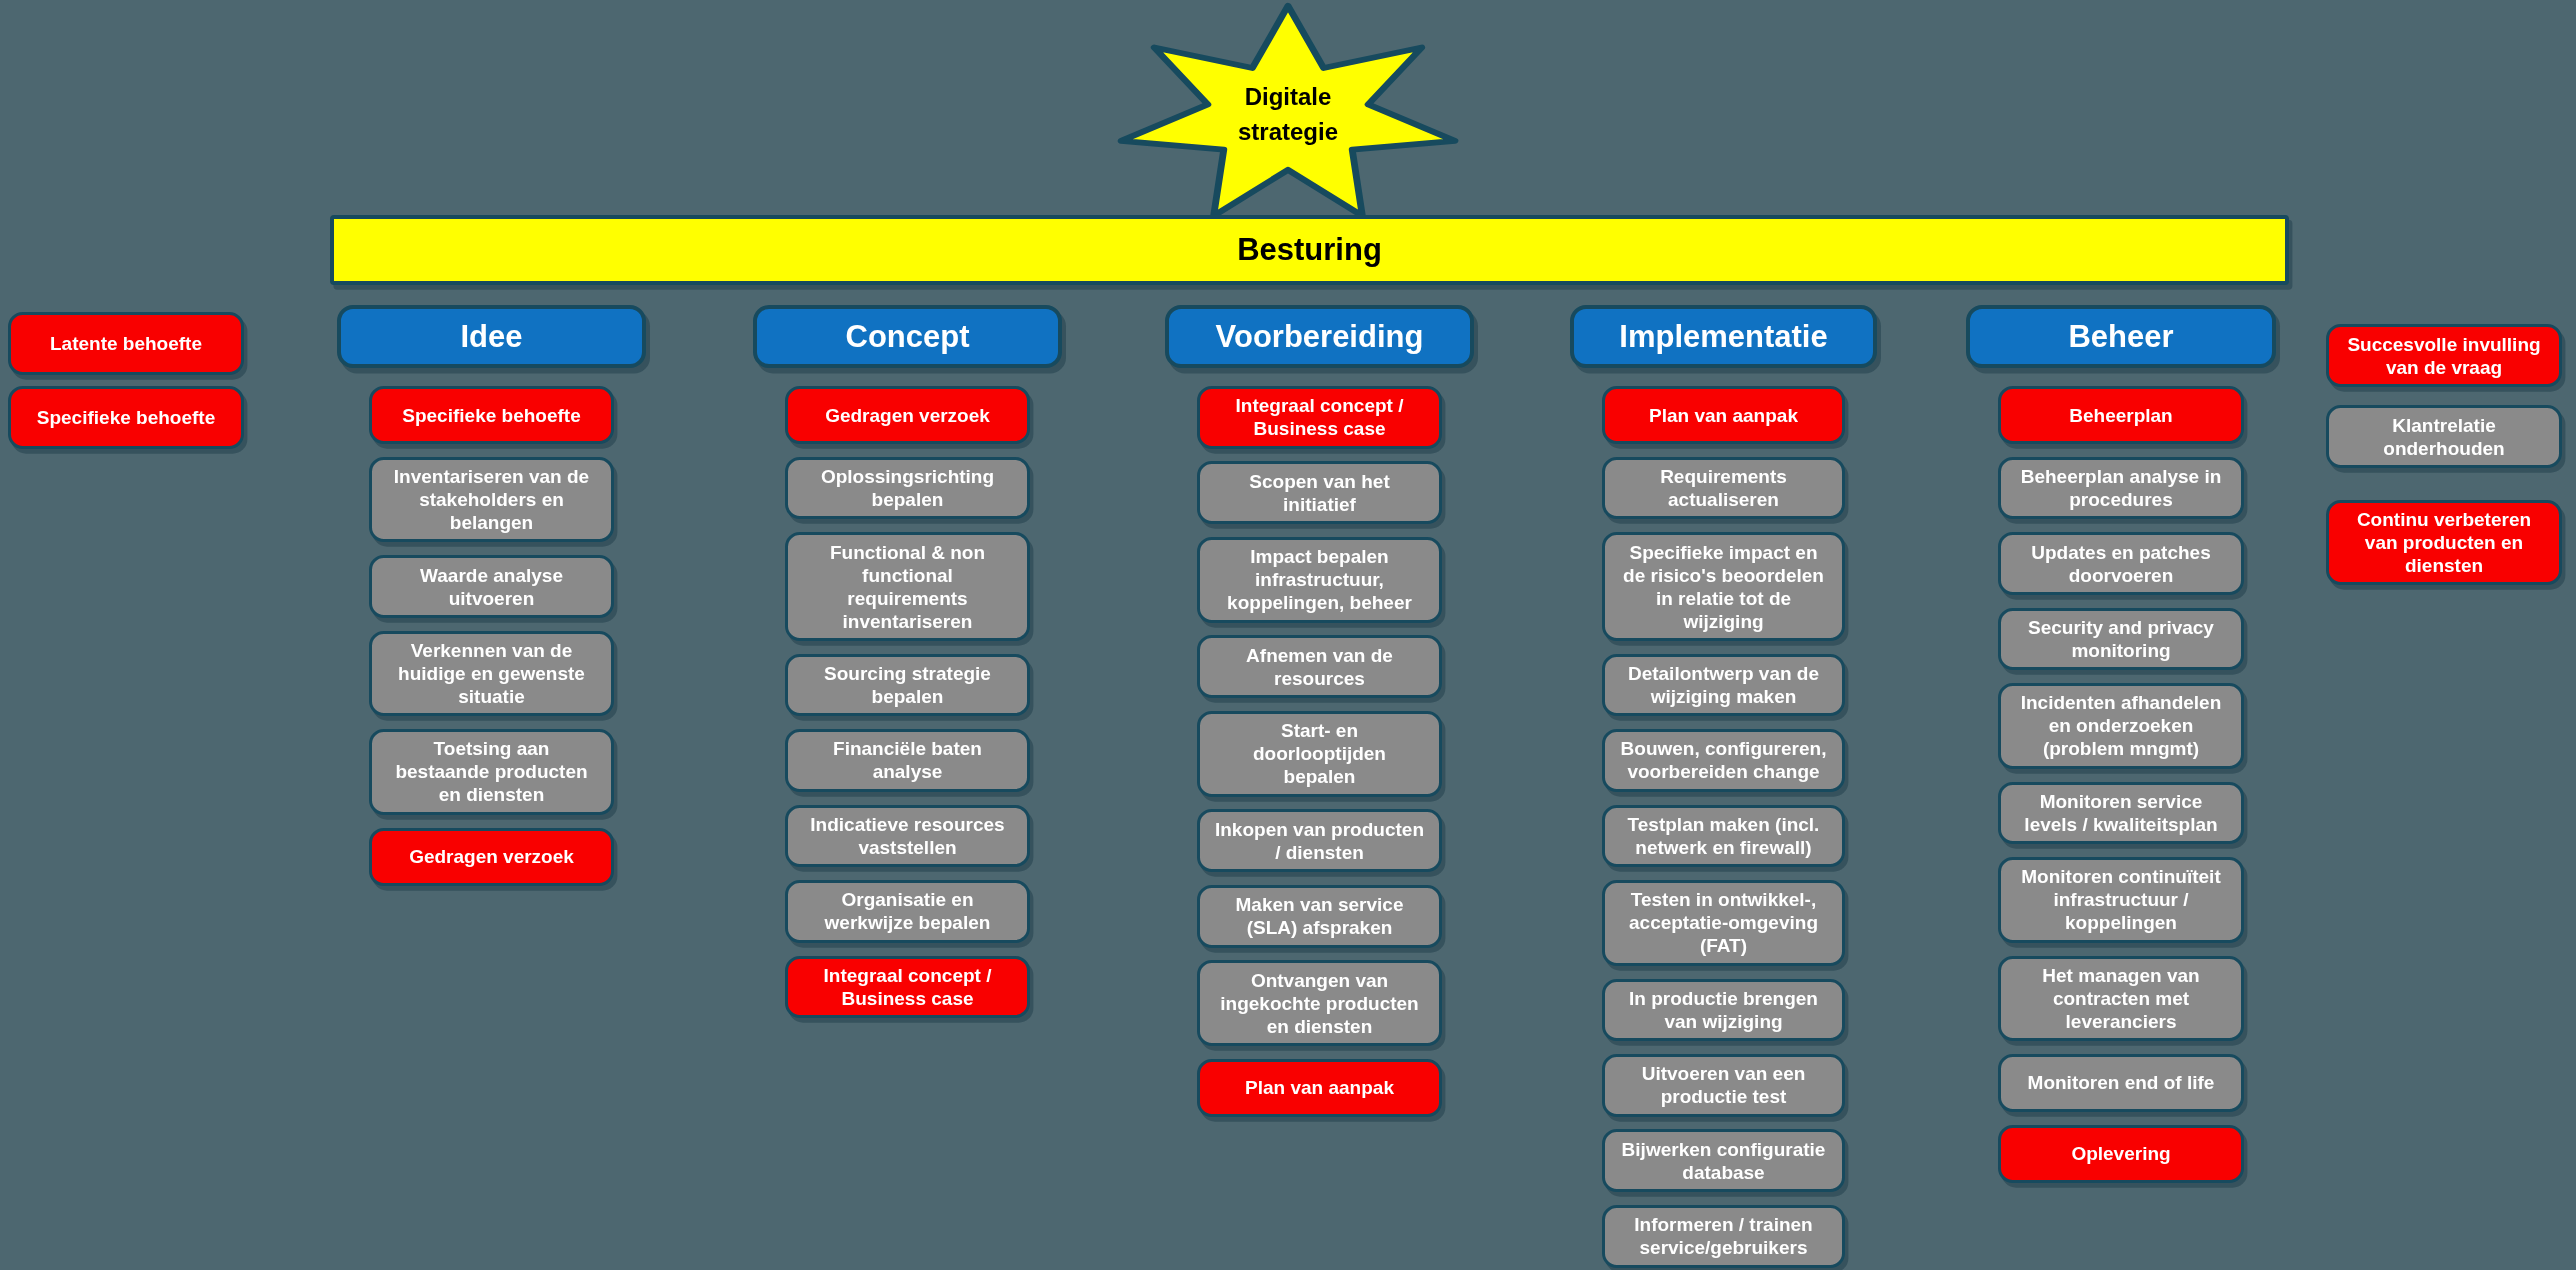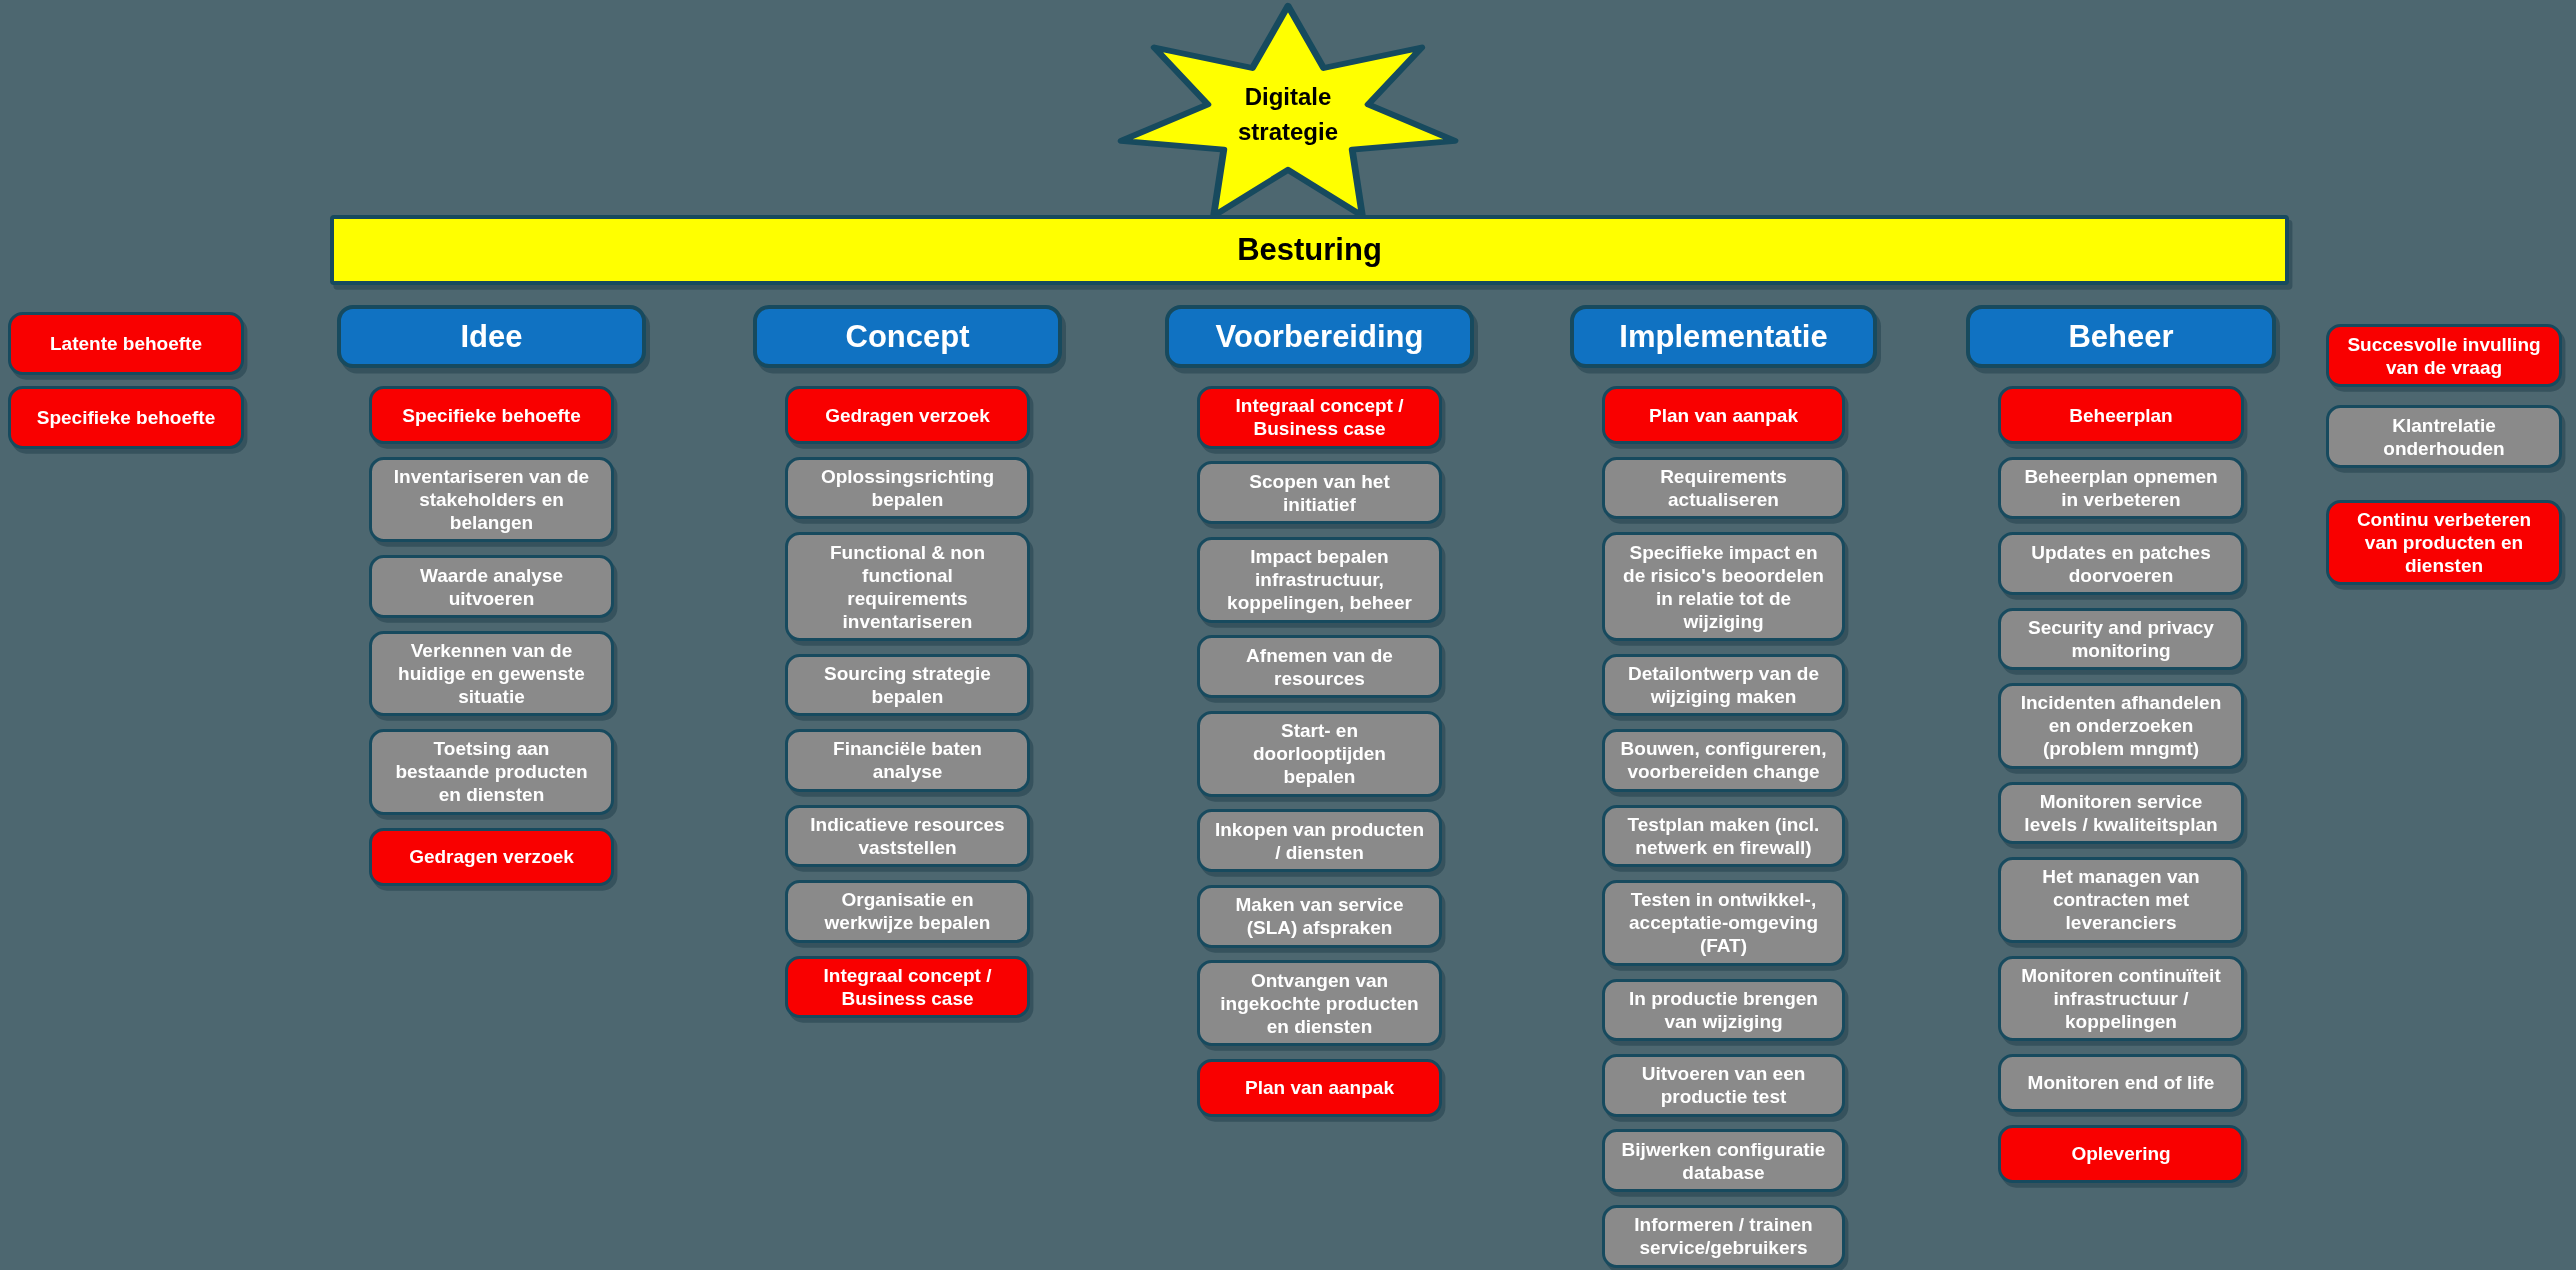--- a/index.html
+++ b/index.html
@@ -144,26 +144,26 @@
       <div class="box gray">Bijwerken configuratie database</div>
       <div class="box gray">Informeren / trainen service/gebruikers</div>
 
     </div>
   </div>
 
   <div class="col" style="left:1966px;width:310px;">
     <div class="col-header">Beheer</div>
     <div class="stack">
       <div class="box red">Beheerplan</div>
-      <div class="box gray">Beheerplan opnemen in verbeteren</div>
+      <div class="box gray">Beheerplan analyse in procedures</div>
       <div class="box gray">Updates en patches doorvoeren</div>
       <div class="box gray">Security and privacy monitoring</div>
       <div class="box gray">Incidenten afhandelen en onderzoeken (problem mngmt)</div>
       <div class="box gray">Monitoren service levels / kwaliteitsplan</div>
+      <div class="box gray">Monitoren continuïteit infrastructuur / koppelingen</div>
       <div class="box gray">Het managen van contracten met leveranciers</div>
-      <div class="box gray">Monitoren continuïteit infrastructuur / koppelingen</div>
       <div class="box gray">Monitoren end of life</div>
       <div class="box red">Oplevering</div>
     </div>
   </div>
 
 </div>
 
 
 </body></html>

